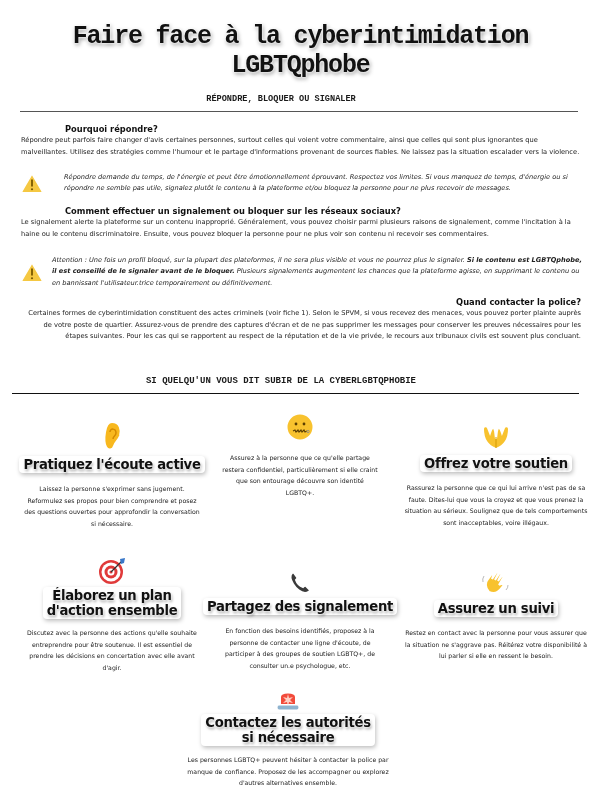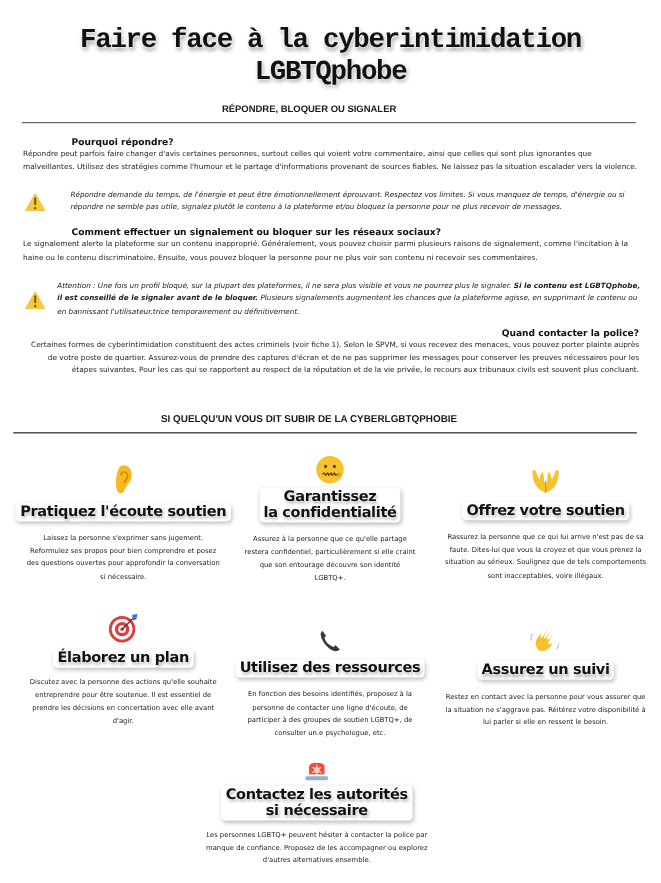--- a/index.html
+++ b/index.html
@@ -4,21 +4,21 @@
 <style>
   html, body { margin: 0; padding: 0; background: #ffffff; }
   body { width: 601px; height: 803px; position: relative; overflow: hidden; font-family: "DejaVu Sans", sans-serif; color: #1a1a1a; }
   .title {
     position: absolute; left: 0; top: 22px; width: 601px; text-align: center;
     font-family: Liberation Mono, monospace; font-weight: bold; font-size: 25px; letter-spacing: -1.2px; color: #111;
     text-shadow: 0 0 2px #fff, 0 0 3px #fff, 1px 2px 4px rgba(0,0,0,0.45);
   }
   .section-head {
     position: absolute; left: 0; width: 562px; text-align: center;
-    font-family: Liberation Sans, sans-serif; font-weight: bold; font-size: 8.6px; color: #1a1a1a;
+    font-family: Liberation Mono, monospace; font-weight: bold; font-size: 8.6px; color: #1a1a1a;
   }
   .rule { position: absolute; left: 20px; width: 558px; height: 0; border-top: 1.4px solid #555; }
   .rule.dark { border-top: 1.5px solid #111; left: 12px; width: 567px; }
   .block { position: absolute; left: 21px; width: 560px; }
   .q { font-weight: bold; font-size: 8.3px; color: #111; line-height: 11px; margin: 0; padding-left: 44px; }
   .p { font-size: 6.7px; line-height: 11.7px; color: #222; margin: 0; }
   .warn { position: absolute; left: 21px; width: 565px; display: flex; align-items: center; }
   .warn .wicon { width: 22px; height: 22px; flex: 0 0 22px; margin-right: 9px; }
   .warn .wtext { font-size: 6.6px; line-height: 11.4px; font-style: italic; color: #222; }
   .warn .wtext b { font-weight: bold; }
@@ -74,33 +74,32 @@
 </div>
 
 <div class="section-head" style="top:376px; font-size:9px;">SI QUELQU'UN VOUS DIT SUBIR DE LA CYBERLGBTQPHOBIE</div>
 <div class="rule dark" style="top:393px;"></div>
 
 <div class="card" style="left:12px; top:420px; width:200px;">
   <svg class="emoji" width="24" height="32" viewBox="0 0 24 32">
     <path d="M12 2 C20 2 22 10 20 16 C18 21 15 22 14 26 C13 30 8 31 6 27 C4 23 4 18 5 12 C6 6 8 2 12 2 Z" fill="#f8b81e" stroke="#fff" stroke-width="2"></path>
     <path d="M10 12 C10 8 16 8 16 13 C16 16 13 16 13 19" fill="none" stroke="#d48a00" stroke-width="1.5"></path>
   </svg>
-  <div style="margin-top:2px;"><span class="ctitle">Pratiquez l'écoute soutien</span></div>
+  <div style="margin-top:2px;"><span class="ctitle">Pratiquez l'écoute active</span></div>
   <div class="ctext" style="padding:0 10px;">Laissez la personne s'exprimer sans jugement. Reformulez ses propos pour bien comprendre et posez des questions ouvertes pour approfondir la conversation si nécessaire.</div>
 </div>
 
 <div class="card" style="left:200px; top:412px; width:200px;">
   <svg class="emoji" width="30" height="30" viewBox="0 0 30 30">
     <circle cx="15" cy="15" r="13.5" fill="#f8c22e" stroke="#fff" stroke-width="2"></circle>
     <circle cx="11" cy="12" r="1.4" fill="#5a3e00"></circle>
     <circle cx="19" cy="12" r="1.4" fill="#5a3e00"></circle>
     <path d="M8 19 L10 18 L11 20 L13 18 L14 20 L16 18 L17 20 L19 18 L20 20 L22 19" fill="none" stroke="#5a3e00" stroke-width="1.1"></path>
     <circle cx="23" cy="19.5" r="1.2" fill="none" stroke="#888" stroke-width="0.8"></circle>
   </svg>
-  <div style="margin-top:1px;"><span class="ctitle"><span>Garantissez</span><br><span>la confidentialité</span></span></div>
   <div class="ctext" style="padding:0 22px;">Assurez à la personne que ce qu'elle partage restera confidentiel, particulièrement si elle craint que son entourage découvre son identité LGBTQ+.</div>
 </div>
 
 <div class="card" style="left:393px; top:423px; width:206px;">
   <svg class="emoji" width="32" height="28" viewBox="0 0 32 28">
     <path d="M3 6 C3 3 7 2 8 5 L10 10 C12 4 14 3 15 8 L16 16 L17 8 C18 3 20 4 22 10 L24 5 C25 2 29 3 29 6 C29 14 27 22 16 26 C5 22 3 14 3 6 Z" fill="#f8c22e" stroke="#fff" stroke-width="2"></path>
     <line x1="16" y1="14" x2="16" y2="25" stroke="#d49a00" stroke-width="1"></line>
   </svg>
   <div style="margin-top:2px;"><span class="ctitle">Offrez votre soutien</span></div>
   <div class="ctext" style="padding:0 8px;">Rassurez la personne que ce qui lui arrive n'est pas de sa faute. Dites-lui que vous la croyez et que vous prenez la situation au sérieux. Soulignez que de tels comportements sont inacceptables, voire illégaux.</div>
@@ -109,29 +108,29 @@
 <div class="card" style="left:12px; top:556px; width:200px;">
   <svg class="emoji" width="30" height="30" viewBox="0 0 30 30">
     <circle cx="14" cy="16" r="13" fill="#e03a3a" stroke="#fff" stroke-width="2"></circle>
     <circle cx="14" cy="16" r="9.5" fill="#fff"></circle>
     <circle cx="14" cy="16" r="6.5" fill="#e03a3a"></circle>
     <circle cx="14" cy="16" r="3.5" fill="#fff"></circle>
     <circle cx="14" cy="16" r="1.6" fill="#e03a3a"></circle>
     <line x1="14" y1="16" x2="25" y2="5" stroke="#333" stroke-width="1.2"></line>
     <path d="M23 3 L28 2 L27 7 L24 8 Z" fill="#3a78c9"></path>
   </svg>
-  <div style="margin-top:1px;"><span class="ctitle"><span>Élaborez un plan</span><br></span></div>
+  <div style="margin-top:1px;"><span class="ctitle"><span>Élaborez un plan</span><br><span>d'action ensemble</span></span></div>
   <div class="ctext" style="padding:0 12px; margin-top:8px;">Discutez avec la personne des actions qu'elle souhaite entreprendre pour être soutenue. Il est essentiel de prendre les décisions en concertation avec elle avant d'agir.</div>
 </div>
 
 <div class="card" style="left:200px; top:570px; width:200px;">
   <svg class="emoji" width="26" height="26" viewBox="0 0 26 26">
     <path d="M5 3 C3 5 3 9 6 14 C9 19 14 23 18 23 C21 23 23 21 23 20 L19 16 C18 15 17 16 16 17 C13 16 10 13 9 10 C10 9 11 8 10 7 L7 3 C6 2 5 2 5 3 Z" fill="#3a3a3a" stroke="#fff" stroke-width="2"></path>
   </svg>
-  <div style="margin-top:0;"><span class="ctitle">Utilisez des ressources</span></div>
+  <div style="margin-top:0;"><span class="ctitle">Partagez des signalement</span></div>
   <div class="ctext" style="padding:0 16px; margin-top:10px;">En fonction des besoins identifiés, proposez à la personne de contacter une ligne d'écoute, de participer à des groupes de soutien LGBTQ+, de consulter un.e psychologue, etc.</div>
 </div>
 
 <div class="card" style="left:393px; top:570px; width:206px;">
   <svg class="emoji" width="30" height="28" viewBox="0 0 30 28">
     <path d="M8 22 C4 18 4 12 7 9 L10 5 C11 3 13 4 12 6 L11 9 L15 3 C16 1 18 2 17 4 L14 10 L18 4 C19 2 21 3 20 5 L17 11 L20 7 C21 5 23 6 22 8 L18 15 C21 13 23 14 22 16 C19 20 16 25 8 22 Z" fill="#f8c22e" stroke="#fff" stroke-width="2"></path>
     <path d="M3 6 Q1 9 2 12 M25 20 Q27 18 27 15" fill="none" stroke="#bbb" stroke-width="1"></path>
   </svg>
   <div style="margin-top:0;"><span class="ctitle">Assurez un suivi</span></div>
   <div class="ctext" style="padding:0 12px; margin-top:10px;">Restez en contact avec la personne pour vous assurer que la situation ne s'aggrave pas. Réitérez votre disponibilité à lui parler si elle en ressent le besoin.</div>

